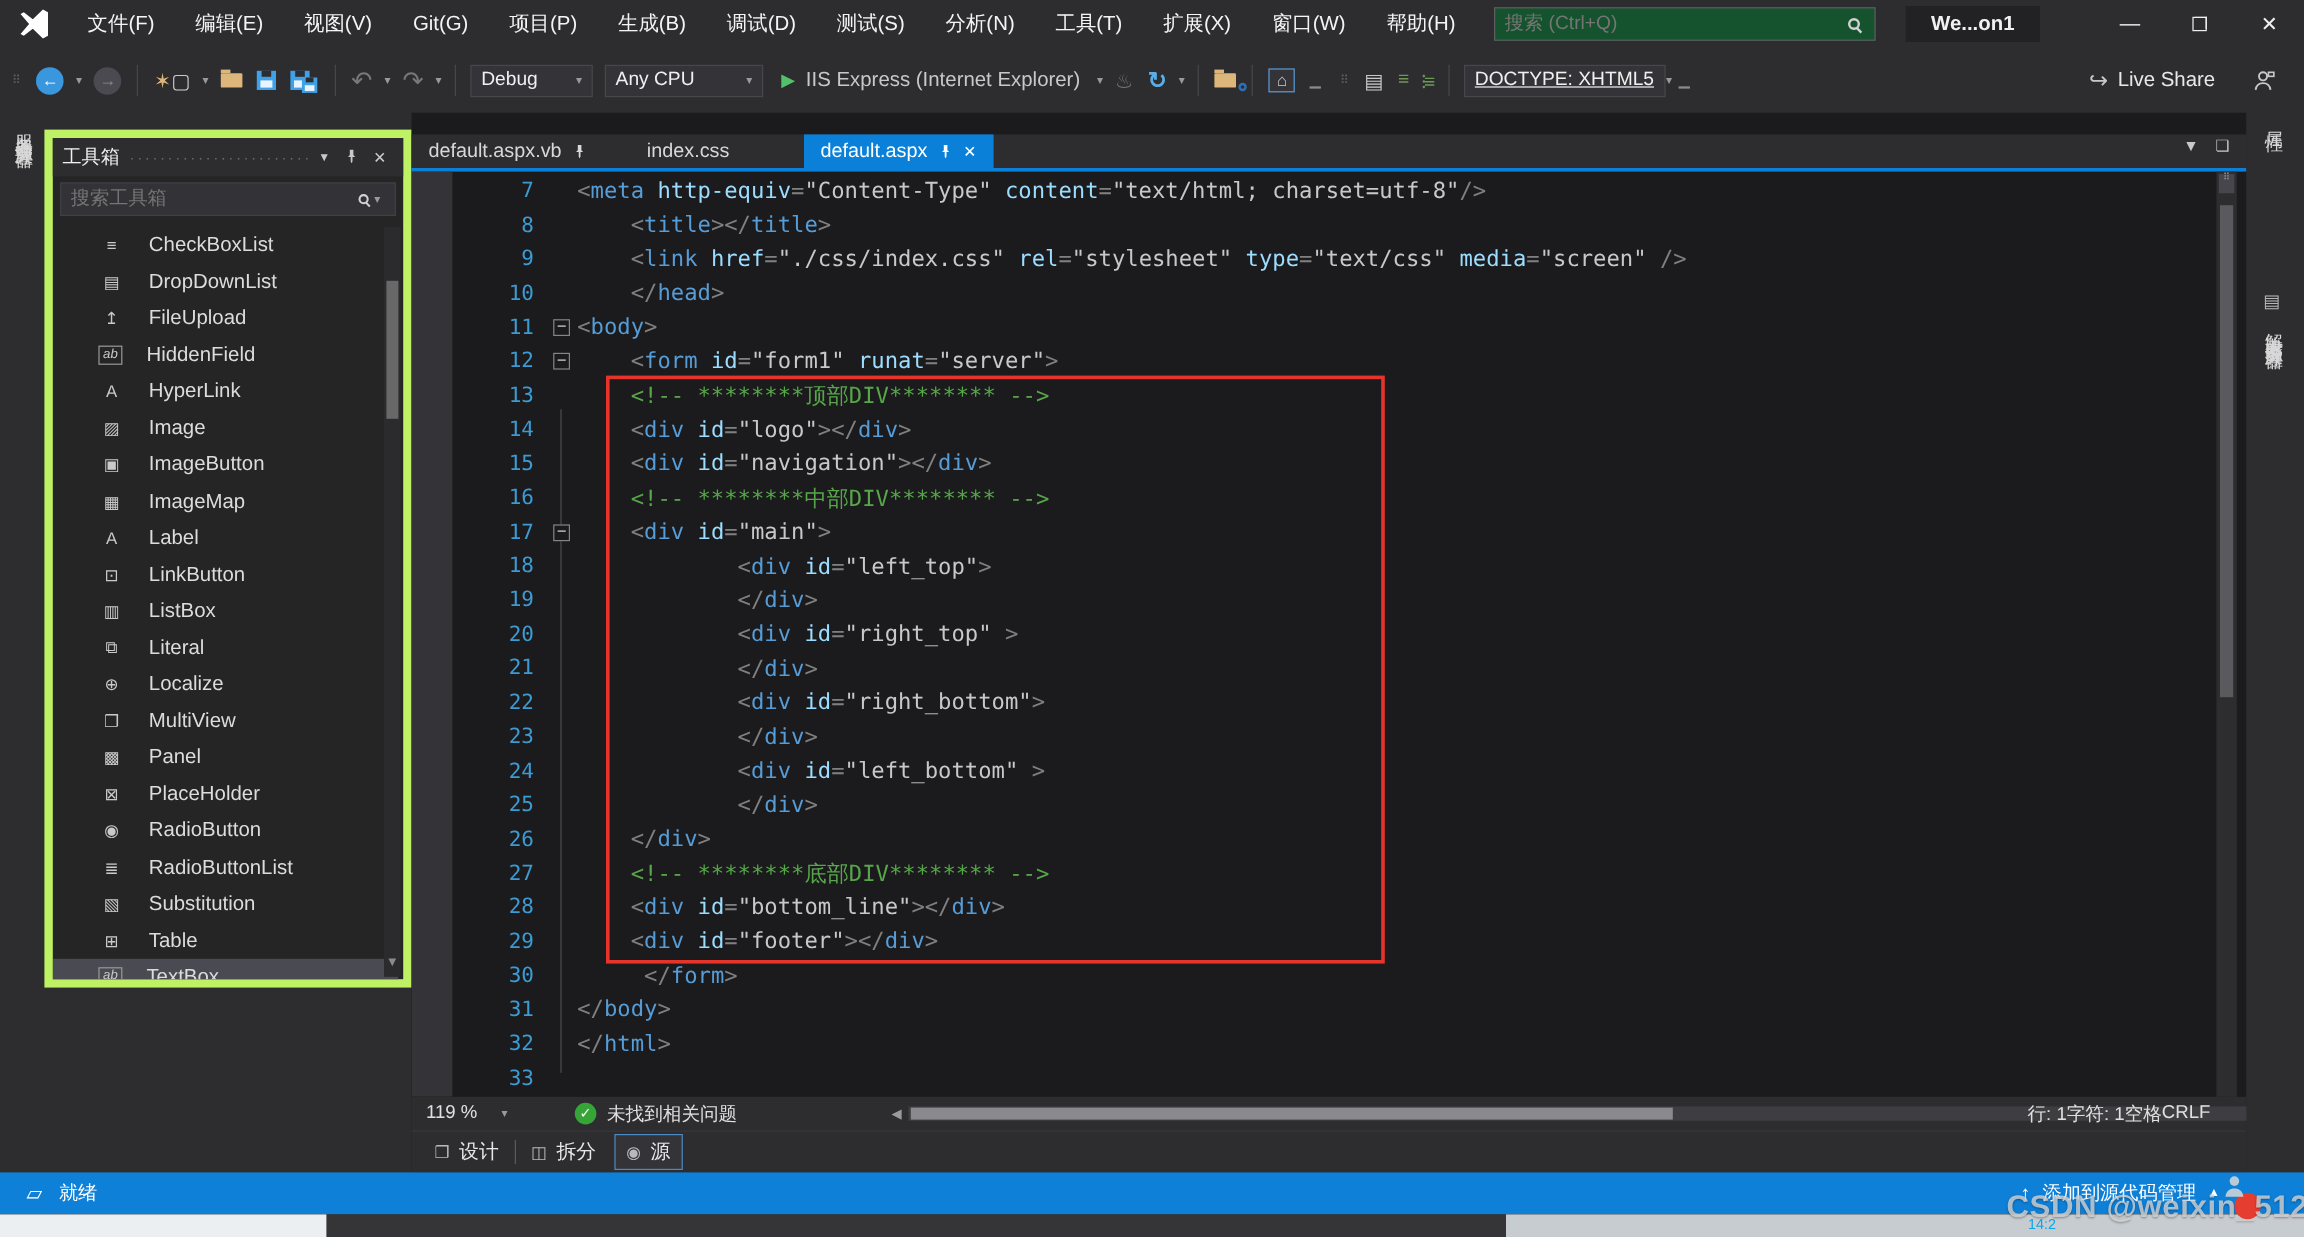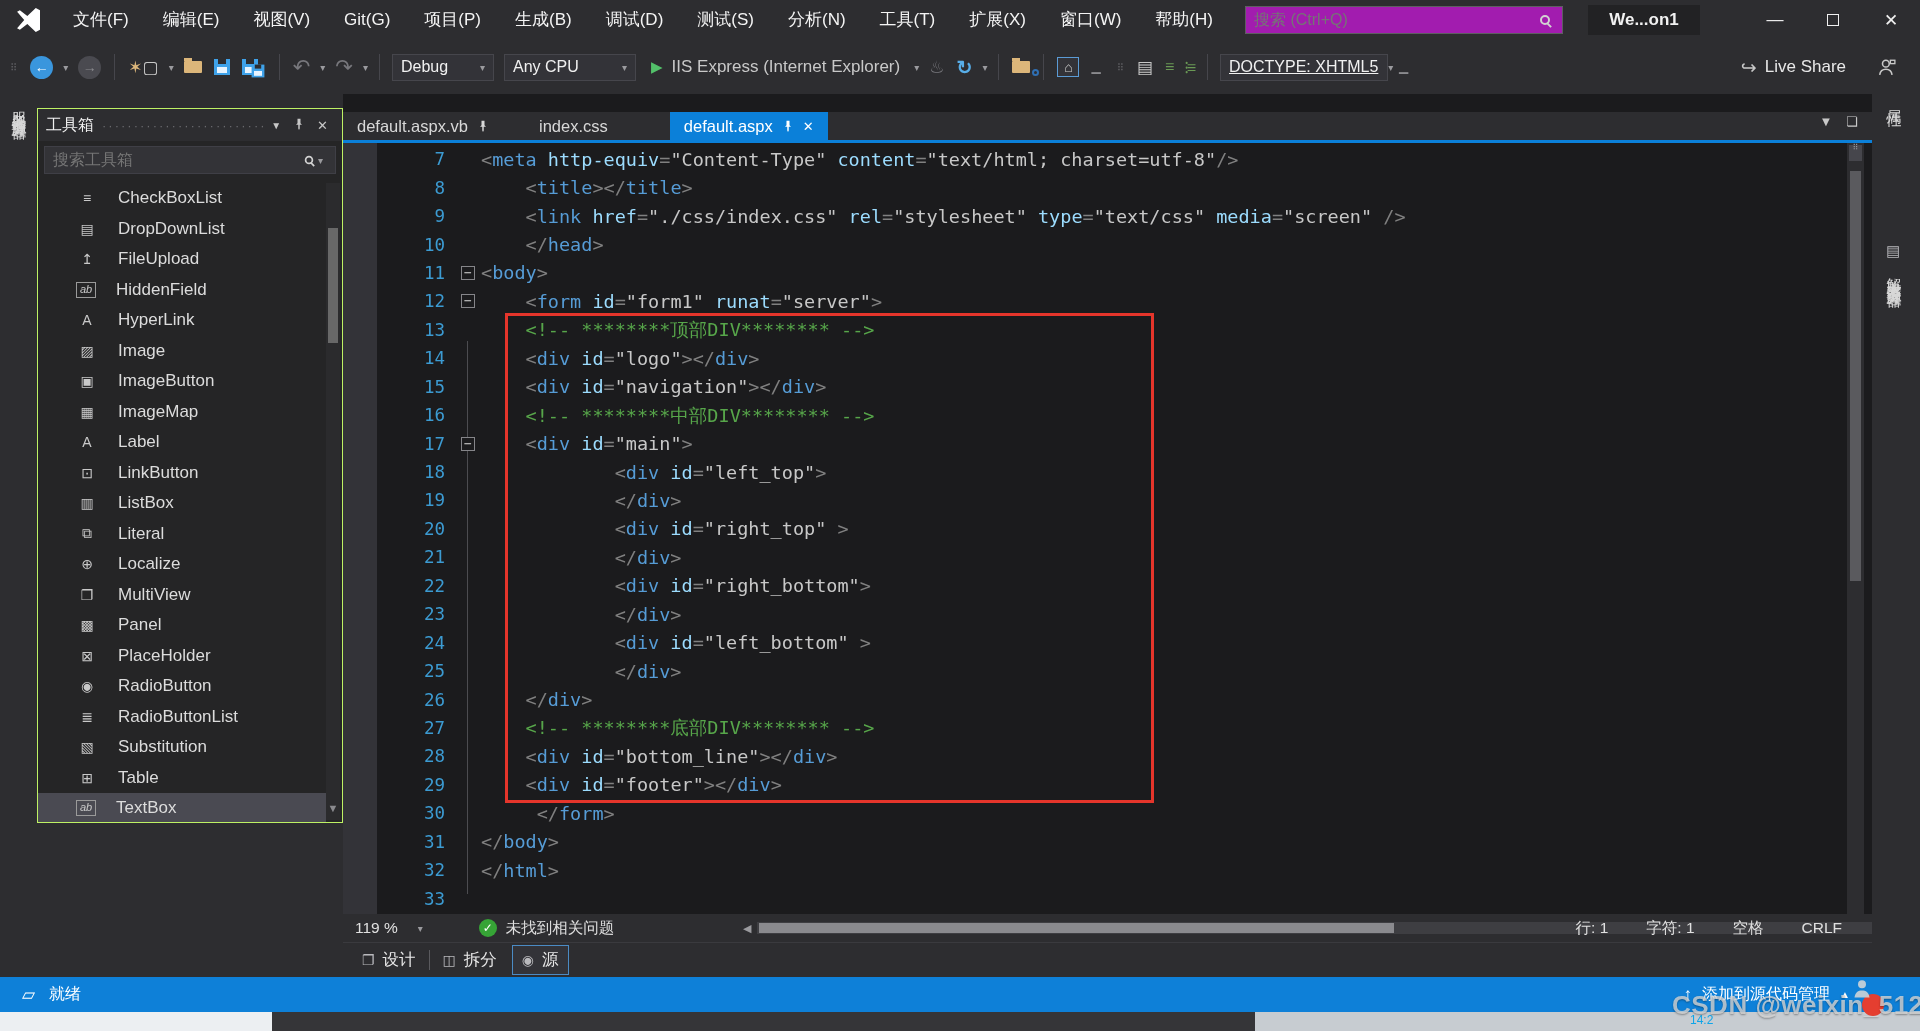--- a/index.html
+++ b/index.html
@@ -6,21 +6,21 @@
   html,body { background:#1e1e1e; }
   .app { position:relative; width:1920px; height:1031px; overflow:hidden;
          background:#2d2d30; font-family:"Liberation Sans", sans-serif; color:#f1f1f1; }
 
   
   .titlebar { position:absolute; left:0; top:0; width:1920px; height:40px; background:#2d2d30;
               display:flex; align-items:center; }
   .vslogo { width:30px; height:26px; margin:0 14px 0 12px; flex:none; }
   .menubar { display:flex; gap:0; }
   .menu-item { padding:0 17px; font-size:17px; line-height:40px; color:#f4f4f4; cursor:default; }
-  .tb-search { position:absolute; left:1245px; top:6px; width:318px; height:28px; background:#a21caf;
+  .tb-search { position:absolute; left:1245px; top:6px; width:318px; height:28px; background:#14532d;
                border:1px solid #5e5e62; display:flex; align-items:center; }
   .tb-search input { flex:1; background:transparent; border:none; outline:none; color:#b5b5b5;
                      font-size:16px; padding:0 8px; font-family:"Liberation Sans",sans-serif; }
   .tb-search .magwrap { width:34px; display:flex; justify-content:center; }
   .mag { width:10px; height:10px; border:2px solid #d2d2d2; border-radius:50%; position:relative; display:inline-block; }
   .mag::after { content:""; position:absolute; width:2px; height:6px; background:#d2d2d2;
                 transform:rotate(-45deg); bottom:-5px; right:-2px; }
   .win-title { position:absolute; left:1588px; top:5px; width:112px; height:30px; background:#222224;
                font-weight:bold; font-size:17px; display:flex; align-items:center; justify-content:center; }
   .win-controls { position:absolute; right:0; top:0; height:40px; display:flex; }
@@ -66,21 +66,21 @@
   .workspace { position:absolute; left:0; top:94px; width:1920px; height:883px; background:#2d2d30; }
   .vtext { writing-mode:vertical-rl; font-size:15px; color:#d8d8d8; letter-spacing:2px; }
   .lstrip { position:absolute; left:0; top:0; width:37px; height:883px; background:#2d2d30; }
   .lstrip .vtext { position:absolute; top:6px; left:9px; }
   .rstrip { position:absolute; left:1872px; top:0; width:48px; height:883px; background:#2d2d30; }
   .rstrip .tabv { position:absolute; left:12px; color:#d8d8d8; }
   .rstrip .ricon { position:absolute; left:14px; top:148px; color:#b8b8bc; font-size:15px; }
 
   
   .toolbox { position:absolute; left:37px; top:14px; width:306px; height:715px; background:#252526;
-             border:1px solid #bef264; }
+             border:7px solid #bef264; }
   .tbx-header { height:32px; display:flex; align-items:center; padding:0 8px; background:#2d2d30; }
   .tbx-header .title { font-size:16px; color:#f0f0f0; margin-right:8px; }
   .tbx-grip { flex:1; color:#6a6a6e; font-size:13px; letter-spacing:2px; overflow:hidden; white-space:nowrap; }
   .tbx-hicon { color:#c8c8c8; padding:0 6px; font-size:13px; }
   .tbx-search { margin:5px 6px; height:28px; background:#333337; border:1px solid #3f3f46;
                 display:flex; align-items:center; padding:12px 8px; }
   .tbx-search input { flex:1; background:transparent; border:none; outline:none; color:#8a8a8a;
                       font-size:16px; font-family:"Liberation Sans",sans-serif; }
   .tbx-list { position:absolute; left:0; top:74px; width:288px; bottom:0; overflow:hidden; }
   .tbx-item { height:30.5px; display:flex; align-items:center; padding-left:38px; gap:20px; font-size:17px; color:#dcdcdc; }
@@ -129,21 +129,21 @@
   .efooter1 { position:absolute; left:0; top:820px; width:100%; height:28px; background:#2d2d30;
               display:flex; align-items:center; font-size:15.5px; color:#e0e0e0; }
   .zoombox { display:flex; align-items:center; gap:16px; padding:0 10px 0 12px; }
   .healthy { display:flex; align-items:center; gap:9px; margin-left:42px; }
   .checkcirc { width:18px; height:18px; border-radius:50%; background:#36a436; color:#fff; font-size:12px;
                display:flex; align-items:center; justify-content:center; }
   .hscroll { position:absolute; left:400px; top:7px; width:1160px; height:14px; display:flex; align-items:center; }
   .hs-arrow { color:#9a9a9e; font-size:11px; width:14px; }
   .hs-track { flex:1; height:12px; background:#3e3e42; position:relative; }
   .hs-thumb { position:absolute; left:2px; top:1px; width:635px; height:10px; background:#8a8a8e; }
-  .caretinfo { position:absolute; right:30px; top:0; height:28px; display:flex; align-items:center; gap:38px;
+  .caretinfo { position:absolute; right:30px; top:0; height:28px; display:flex; align-items:center; 
                font-size:15.5px; color:#e0e0e0; }
   .efooter2 { position:absolute; left:0; top:848px; width:100%; height:35px; background:#2d2d30;
               border-top:1px solid #3a3a3e; display:flex; align-items:center; padding-left:10px; font-size:16.5px; }
   .vtab { display:flex; align-items:center; gap:8px; padding:3px 9px; color:#e8e8e8; }
   .vtab .vicon { color:#b9b9bd; font-size:14px; }
   .vtab.selected { border:1px solid #4b8bc4; background:#333338; }
   .vtab-div { width:1px; height:20px; background:#5a5a5e; margin:0 4px; }
 
   
   .statusbar { position:absolute; left:0; top:977px; width:1920px; height:35px; background:#0e80d8;

